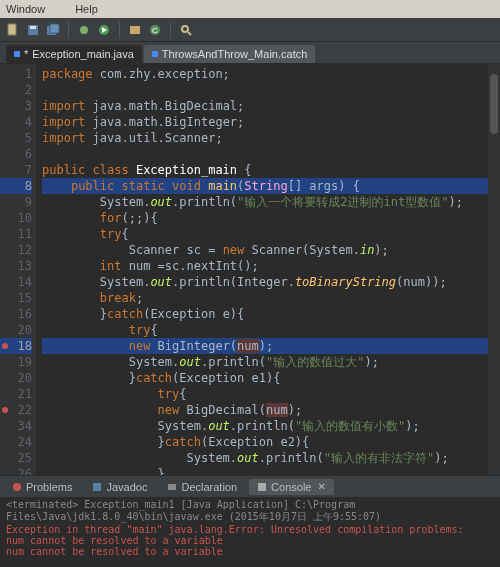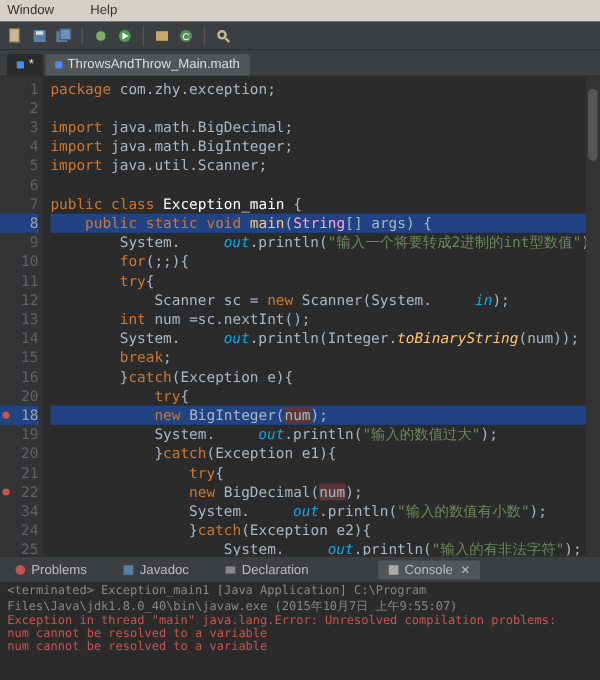--- a/index.html
+++ b/index.html
@@ -17,30 +17,30 @@
 .gutter .ln { height: 16px; position: relative; }
 .gutter .mark { position: absolute; left: 2px; width: 6px; height: 6px; background: #c75450; border-radius: 50%; top: 5px; }
 .gutter .hl { background: #214283; color: #a0a0a0; }
 .code { flex: 1; padding: 2px 0 2px 6px; line-height: 16px; white-space: pre; color: #a9b7c6; }
 .code .row { height: 16px; }
 .code .row.hl { background: #214283; }
 .kw { color: #cc7832; }
 .cls { color: #f9a8d4; }
 .type { color: #ffffff; }
 .str { color: #6a8759; }
-.fld { color: #0ea5e9; font-style: italic; margin-left: 36px; }
+.fld { color: #bef264; font-style: italic; }
 .fn { color: #ffc66d; }
 .mth { color: #ffc66d; font-style: italic; }
 .err { background: #5c3736; }
-.bottom-tabs { background: #3c3f41; height: 22px; display: flex; align-items: center; padding: 0 4px; gap: 14px; border-top: 1px solid #2b2b2b; }
+.bottom-tabs { background: #3c3f41; height: 22px; display: flex; align-items: center; padding: 0 4px; gap: 4px; border-top: 1px solid #2b2b2b; }
 .btab { padding: 2px 8px; font-size: 11px; color: #bbb; display: flex; align-items: center; gap: 4px; }
-.btab.active { background: #515658; border-radius: 2px; margin-left: 36px; }
+.btab.active { background: #515658; border-radius: 2px; }
 .btab .bi { width: 10px; height: 10px; }
 .close-x { color: #bbb; font-size: 10px; margin-left: 2px; }
-.console { background: #2b2b2b; height: 82px; padding: 2px 6px; font-family: Consolas, monospace; font-size: 10px; overflow: hidden; }
+.console { background: #2b2b2b; height: 70px; padding: 2px 6px; font-family: Consolas, monospace; font-size: 10px; overflow: hidden; }
 .console .hdr { color: #888; }
 .console .errline { color: #c75450; }
 .scrollbar { position: absolute; right: 0; top: 0; width: 12px; height: 100%; background: #313335; }
 .thumb { position: absolute; left: 2px; width: 8px; height: 60px; background: #555; border-radius: 4px; top: 10px; }
 </style>
 </head>
 <body>
 
 <div class="menubar">
   <span>Window</span>
@@ -92,24 +92,24 @@
   <span class="tb-sep"></span>
   <span class="tb-icon">
       <svg viewBox="0 0 14 14">
         <circle cx="6" cy="6" r="3" fill="none" stroke="#c9ba8f" stroke-width="2"></circle>
         <line x1="9" y1="9" x2="12" y2="12" stroke="#c9ba8f" stroke-width="2"></line>
       </svg>
     </span>
 </div>
 
 <div class="tabbar" id="tabbar">
-    <div class="tab active"><span class="dot"></span>*</div>
+    <div class="tab active"><span class="dot"></span>*<span>Exception_main.java</span></div>
     <div class="tab">
       <span class="dot"></span>
-      <span>ThrowsAndThrow_Main.math</span>
+      <span>ThrowsAndThrow_Main.catch</span>
     </div>
   </div>
 
 <div class="editor">
   <div class="gutter" id="gutter">
       <div class="ln">1</div>
       <div class="ln">2</div>
       <div class="ln">3</div>
       <div class="ln">4</div>
       <div class="ln">5</div>

